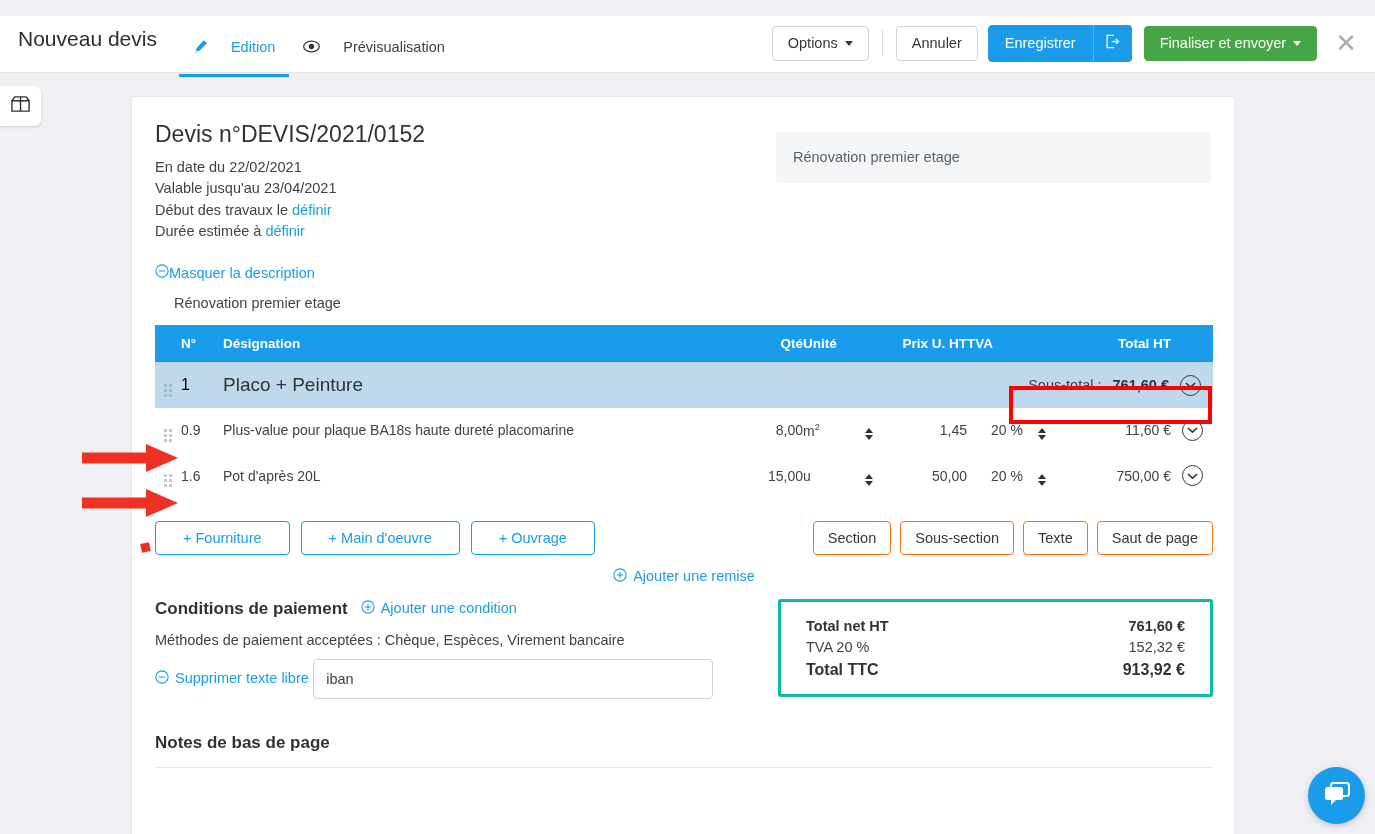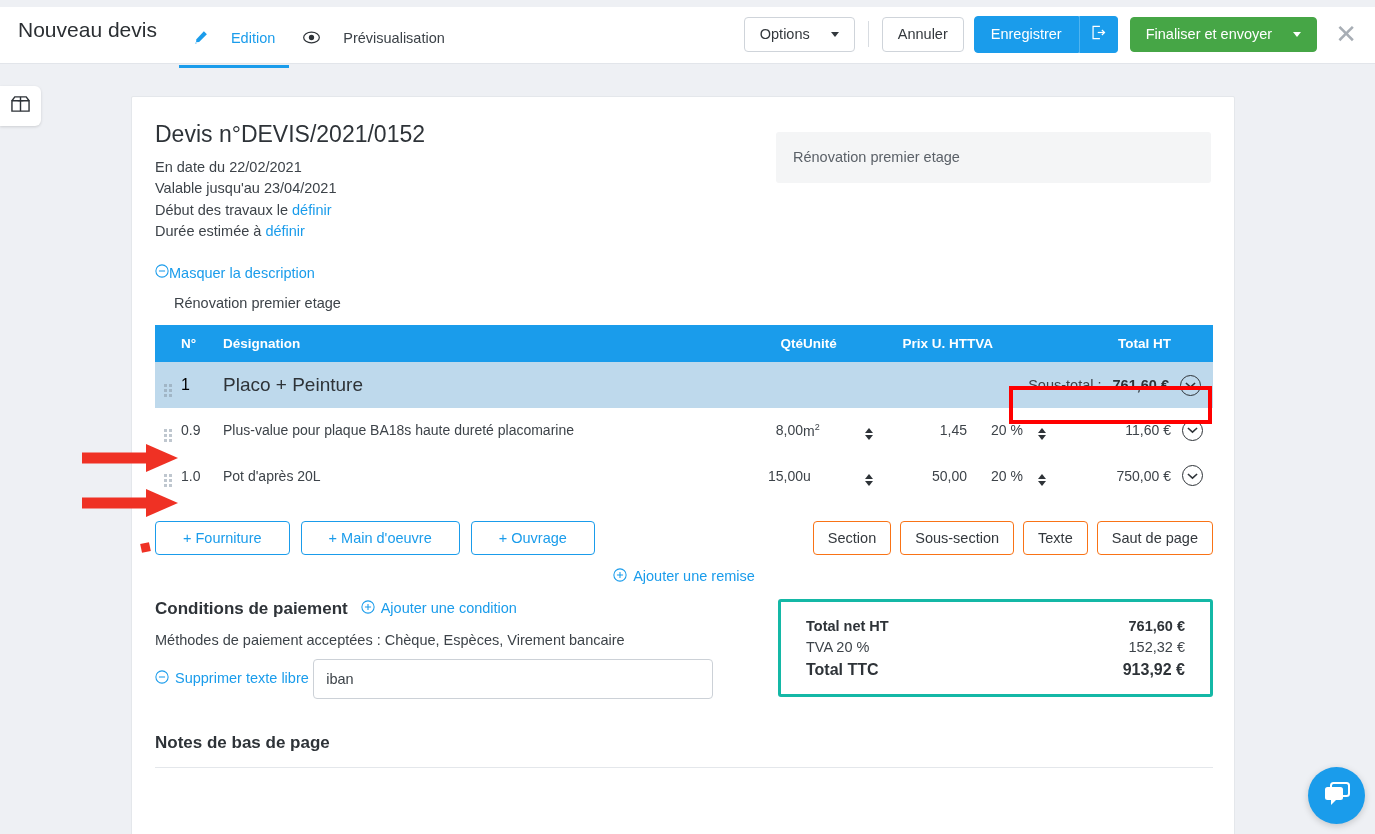--- a/index.html
+++ b/index.html
@@ -6,21 +6,21 @@
   html, body {
     width: 1375px; height: 834px;
     font-family: "Liberation Sans", sans-serif;
     background: #eef0f4;
     overflow: hidden;
   }
   body { position: relative; }
 
   
   .topbar {
-    position: absolute; top: 7px; left: 0;
+    position: absolute; top: 16px; left: 0;
     width: 1375px; height: 57px;
     background: #ffffff;
     border-bottom: 1px solid #e2e5ea;
     display: flex; align-items: flex-start;
   }
   .app-title {
     font-size: 21px; color: #2b2f33;
     margin-left: 18px; margin-top: 11px;
     white-space: nowrap;
   }
@@ -45,21 +45,21 @@
     gap: 0; margin-top: 9px; margin-right: 14px;
   }
   .btn {
     font-family: "Liberation Sans", sans-serif;
     font-size: 14.5px;
     border-radius: 4px;
     border: 1px solid #cfd4da;
     background: #fff; color: #33383d;
     padding: 8px 15px;
     cursor: pointer; white-space: nowrap;
-    display: flex; align-items: center; gap: 21px;
+    display: flex; align-items: center; gap: 7px;
     line-height: 1.15;
   }
   .btn-options { margin-right: 13px; }
   .sep { width: 1px; height: 26px; background: #d8dce1; margin-right: 13px; }
   .btn-annuler { margin-right: 10px; }
   .split { display: flex; margin-right: 12px; }
   .btn-save {
     background: #1a9ceb; border-color: #1a9ceb; color: #fff;
     border-top-right-radius: 0; border-bottom-right-radius: 0;
     padding: 8px 16px;
@@ -480,21 +480,21 @@
           <td class="ta-c">
             <span class="drag-dots">
                 <i></i>
                 <i></i>
                 <i></i>
                 <i></i>
                 <i></i>
                 <i></i>
               </span>
           </td>
-          <td>1.0</td>
+          <td>1.6</td>
           <td>Pot d'après 20L</td>
           <td class="ta-r">15,00</td>
           <td>u</td>
           <td class="ta-c">
             <span class="spin">
                 <span class="up"></span>
                 <span class="dn"></span>
               </span>
           </td>
           <td class="ta-r">50,00</td>

